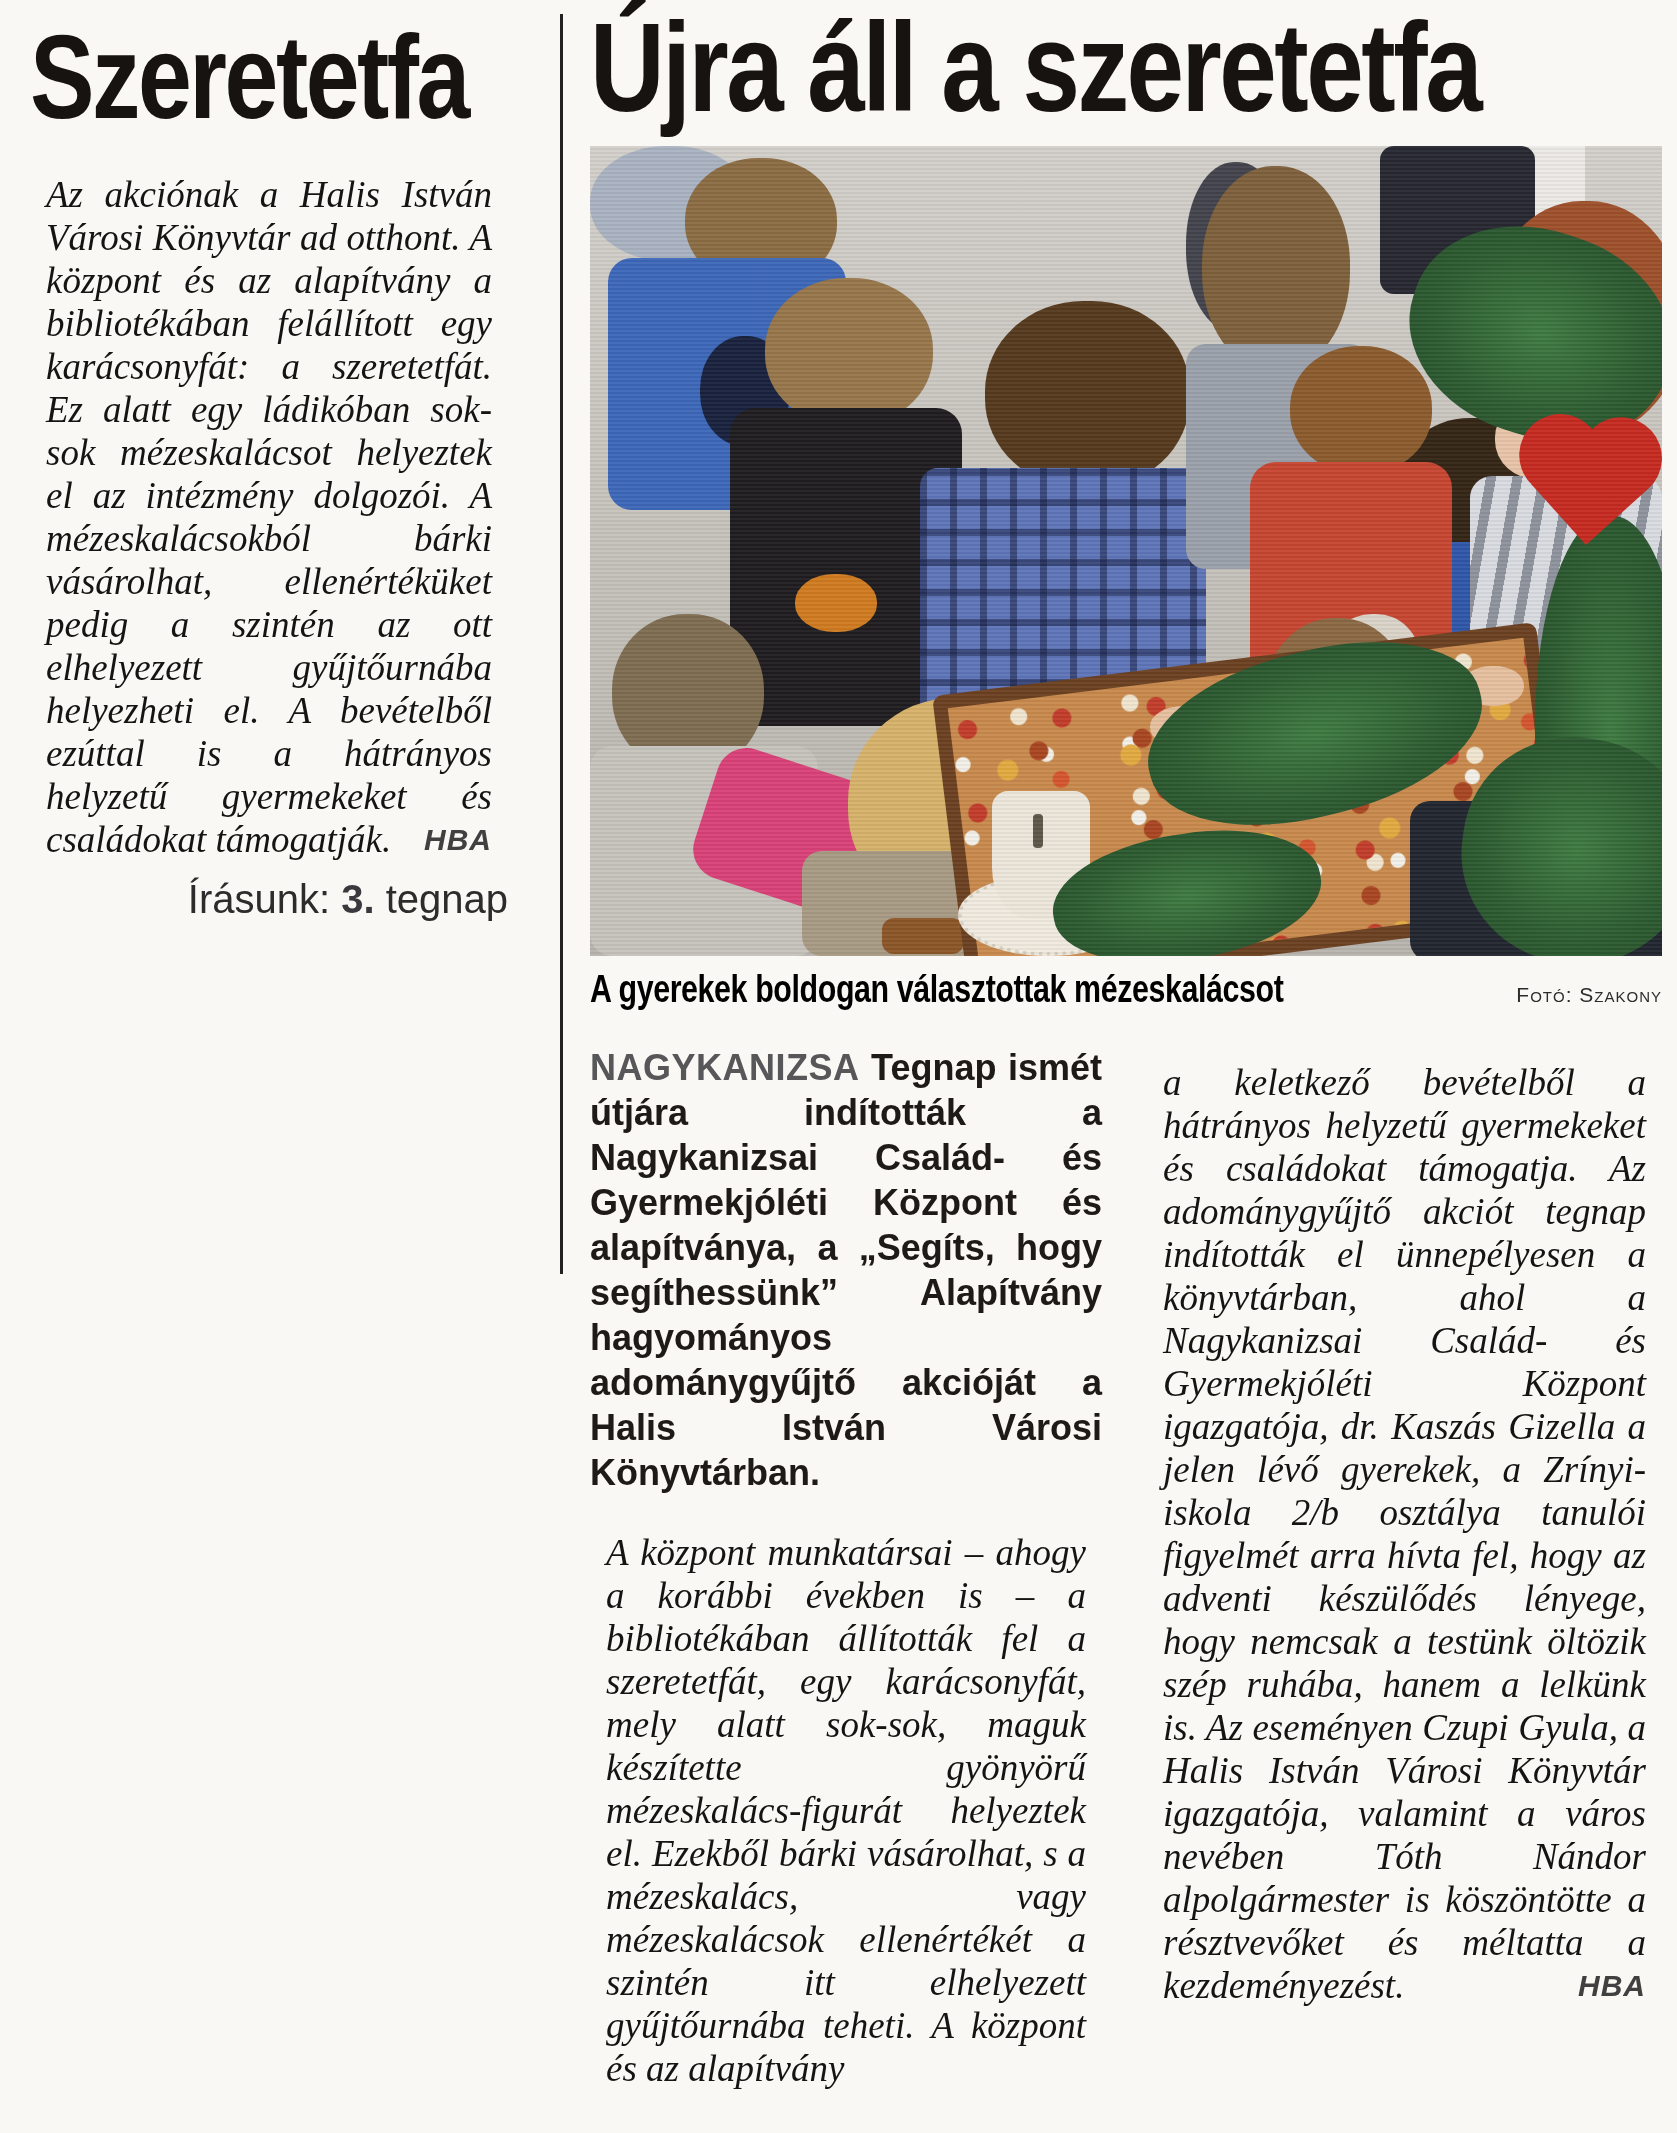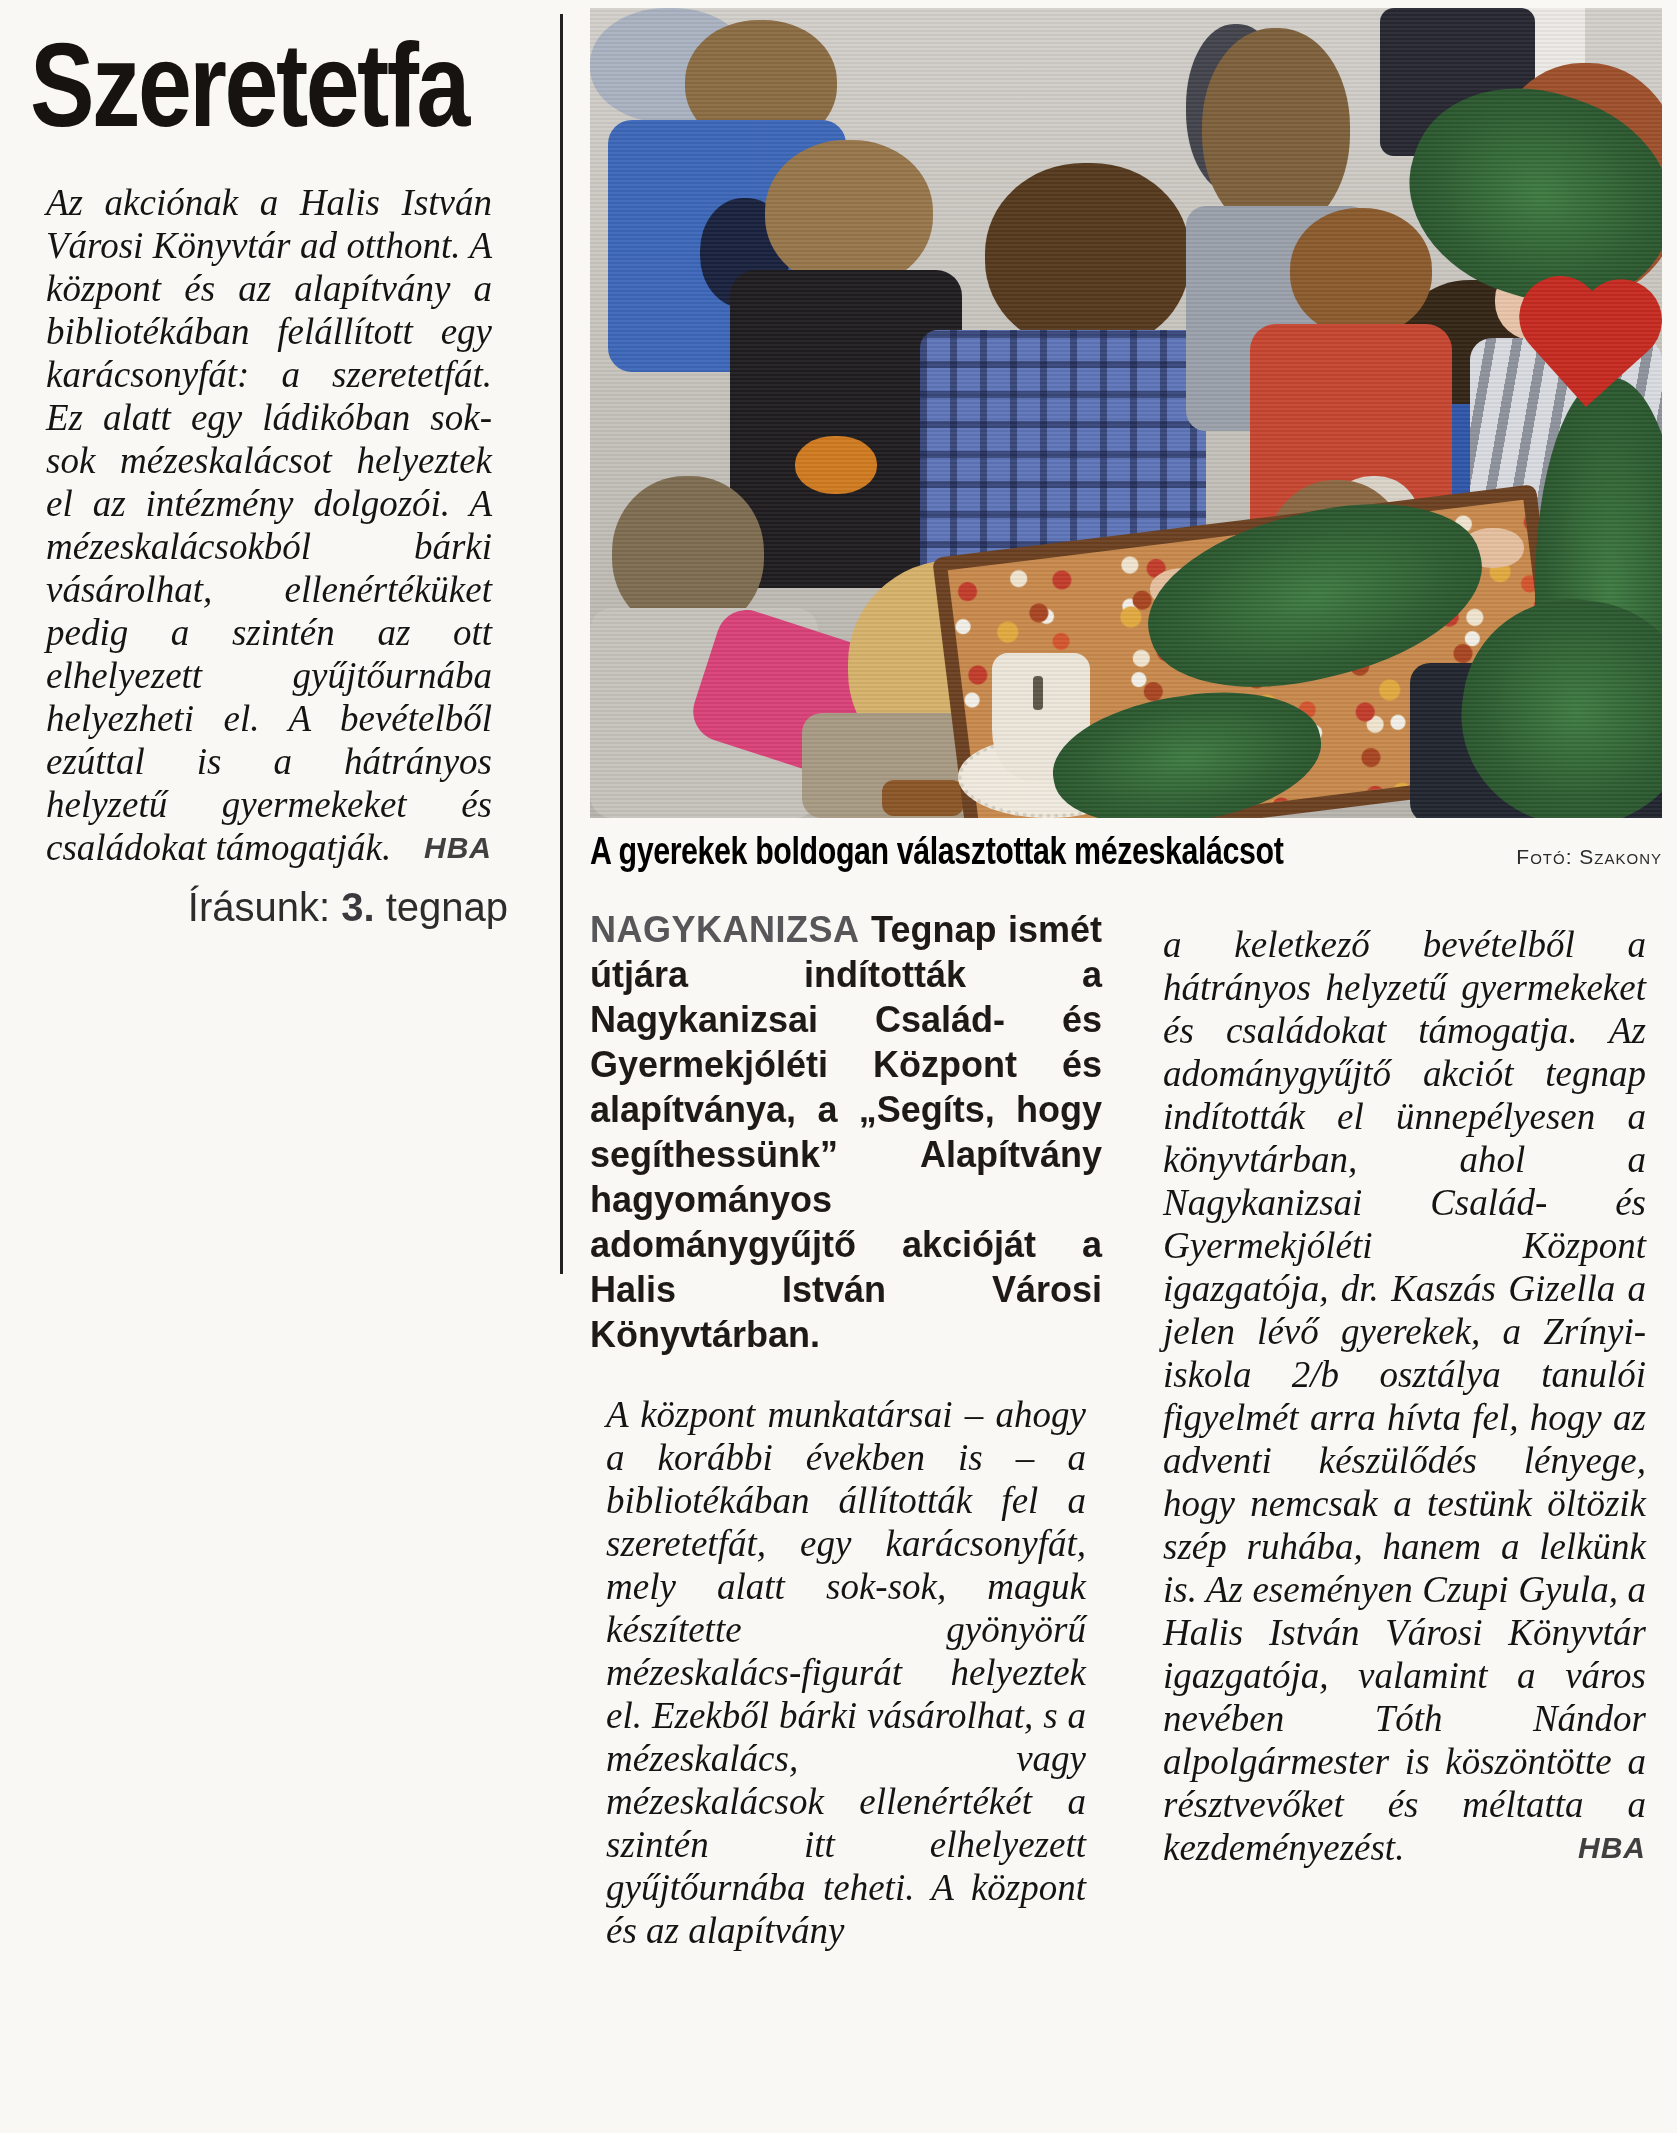--- a/index.html
+++ b/index.html
@@ -2,21 +2,21 @@
 <html lang="hu"><head>
 <meta charset="utf-8">
 <style>
   html,body{margin:0;padding:0;background:#e8e6e2;}
   .page{
     position:relative;width:1677px;height:2133px;margin:0 auto;
     background:#f9f8f4;overflow:hidden;
     font-family:"Liberation Sans",sans-serif;color:#1b1713;
   }
   
-  .left-col{position:absolute;left:30px;top:29px;width:478px;}
+  .left-col{position:absolute;left:30px;top:21px;width:478px;}
   .h1{
     font-size:118px;font-weight:700;line-height:.95;margin:0 0 40px 0;
     letter-spacing:-3px;color:#171310;white-space:nowrap;
   }
   .squeeze{display:inline-block;transform-origin:left center;}
   .sqz82{transform:scaleX(.82);}
   .sqz80{transform:scaleX(.80);}
   .sqz88{transform:scaleX(.88);}
   .lead{
     font-family:"Liberation Sans",sans-serif;font-weight:700;
@@ -94,20 +94,21 @@
 
   <div class="left-col">
     <h1 class="h1"><span class="squeeze sqz82">Szeretetfa</span></h1>
     <p class="serif-body"><span>Az akciónak a Halis István Városi Könyvtár ad otthont. A központ és az alapítvány a bibliotékában felállított egy karácsonyfát: a szeretetfát. Ez alatt egy ládikóban sok-sok mézeskalácsot helyeztek el az intézmény dolgozói. A mézeskalácsokból bárki vásárolhat, ellenértéküket pedig a szintén az ott elhelyezett gyűjtőurnába helyezheti el. A bevételből ezúttal is a hátrányos helyzetű gyermekeket és családokat támogatják.</span><span class="hba">HBA</span></p>
     <div class="refline"><span>Írásunk: </span><span class="pg">3.</span><span> tegnap</span></div>
   </div>
 
   <div class="vrule"></div>
 
   <div class="main">
+    <h2 class="h2"><span class="squeeze sqz82">Újra áll a szeretetfa</span></h2>
 
     <div class="photo">
 
       <div class="sh" style="left:885px;top:0;width:110px;height:255px;background:#eceae6;"></div>
       <div class="sh blob" style="left:0;top:0;width:160px;height:115px;background:#a9b2c1;"></div>
       <div class="sh blob" style="left:790px;top:0;width:155px;height:148px;background:#262630;border-radius:14px;"></div>
       <div class="sh blob" style="left:596px;top:16px;width:100px;height:170px;background:#42424c;"></div>
 
       <div class="sh blob" style="left:95px;top:12px;width:152px;height:128px;background:#8a6b42;"></div>
       <div class="sh" style="left:18px;top:112px;width:238px;height:252px;background:#3b66b8;border-radius:24px;"></div>

